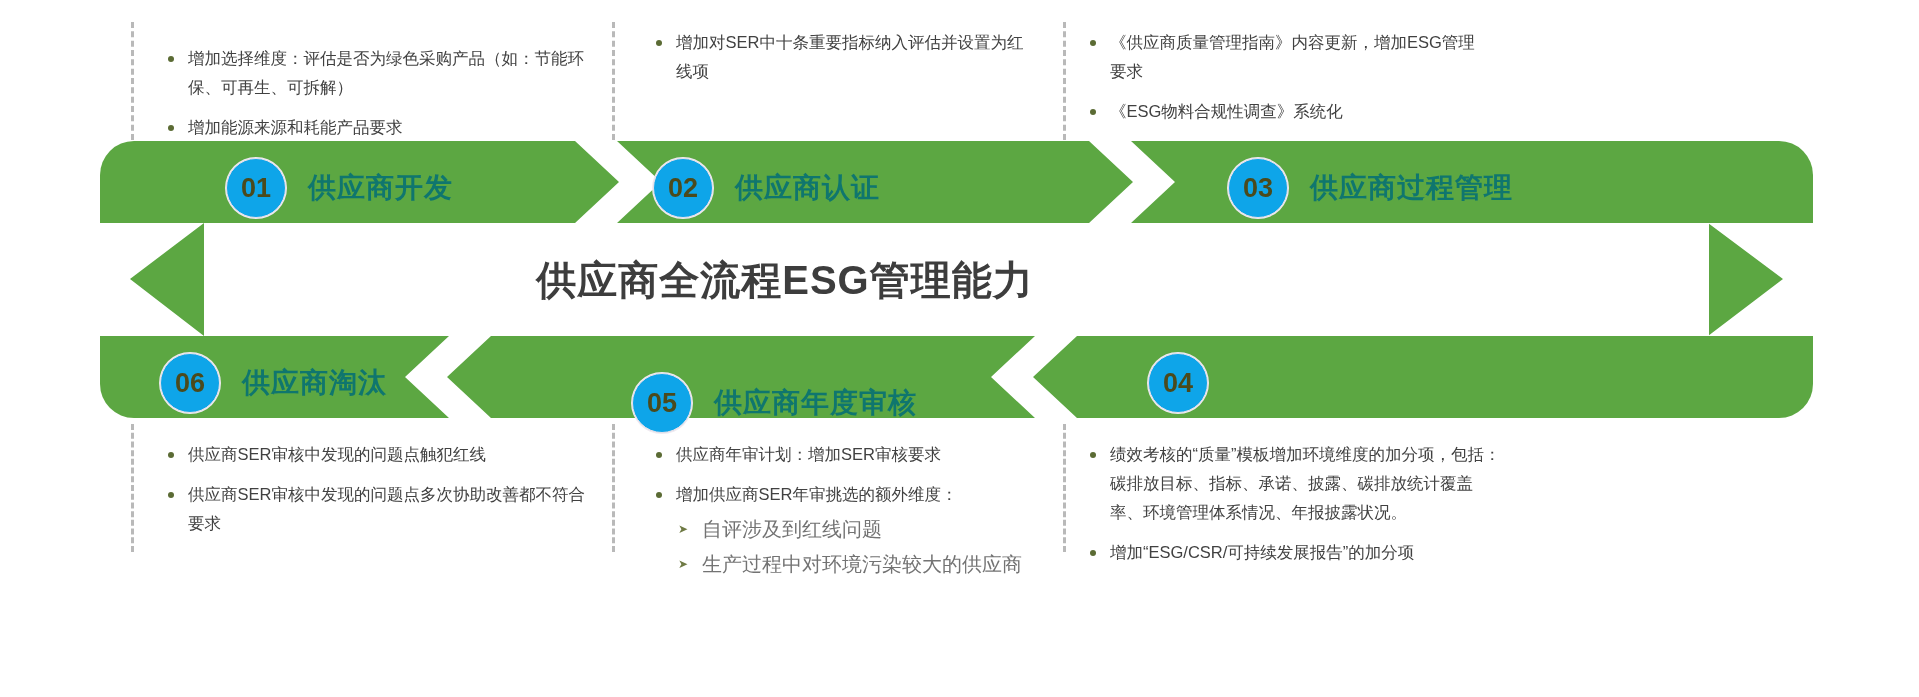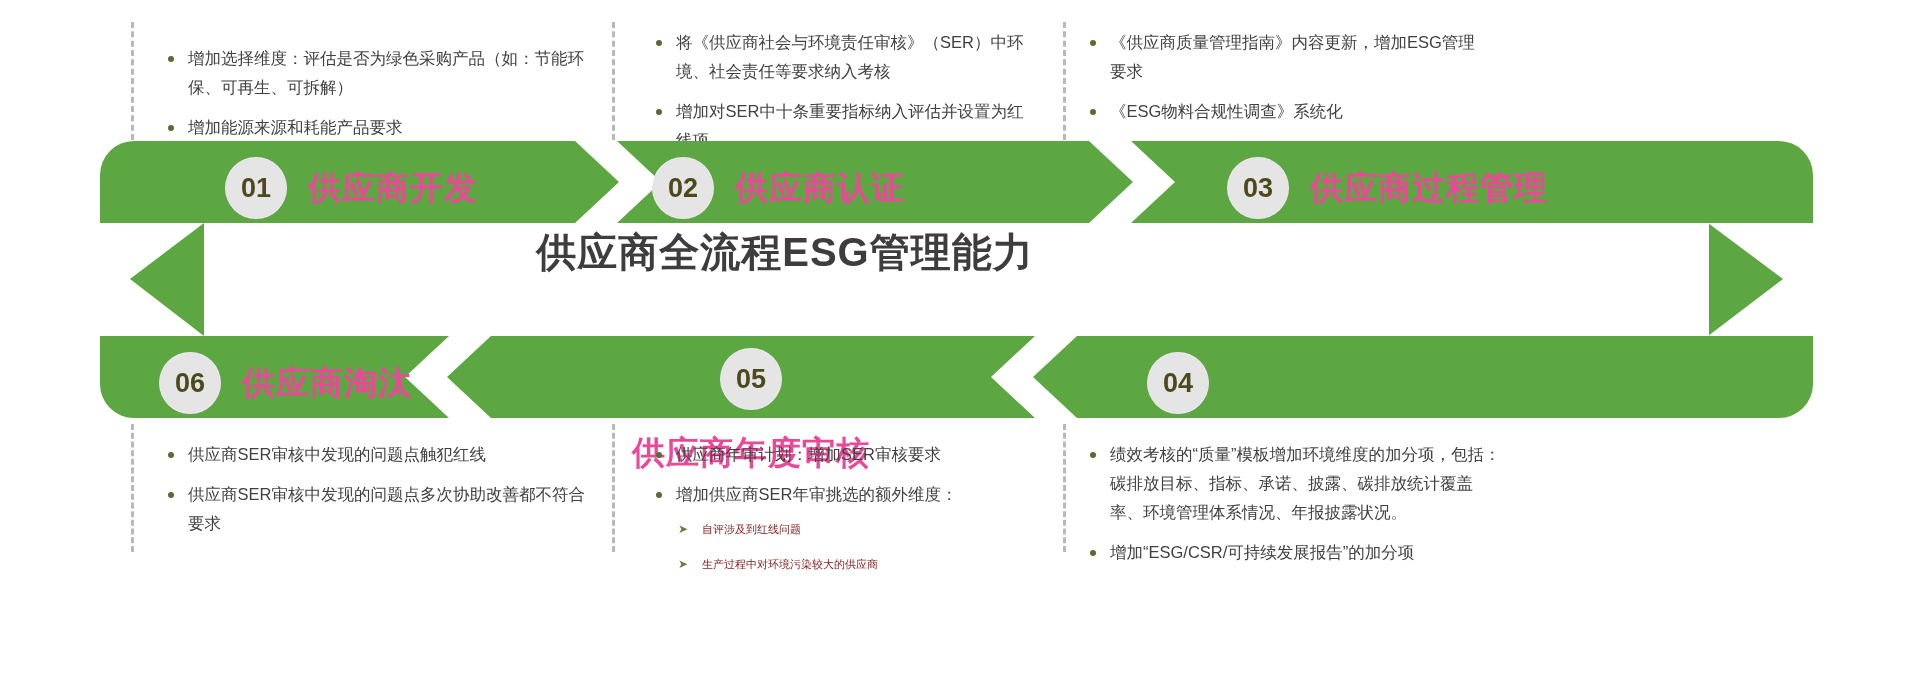--- a/index.html
+++ b/index.html
@@ -32,23 +32,23 @@
     position:absolute;
     left:8px;top:12px;
     width:6px;height:6px;border-radius:50%;
     background:#5b6b34;
   }
   ul.sublist{margin:6px 0 0 0;padding:0;list-style:none;}
   ul.sublist>li{
     position:relative;
     padding-left:26px;
     margin-bottom:6px;
-    font-size:11px;
+    font-size:20px;
     line-height:29px;
-    color:#7f1d1d;
+    color:#737373;
   }
   ul.sublist>li:before{
     content:"\27A4";
     position:absolute;
     left:2px;top:0;
     font-size:12px;
     color:#6f7a44;
     line-height:29px;
   }
 
@@ -80,39 +80,39 @@
   .wedge{position:absolute;background:#ffffff;}
 
   
   .chev{position:absolute;}
   .chev svg{display:block;}
 
   
   .stageitem{position:absolute;display:flex;align-items:center;gap:22px;}
   .numcircle{
     width:58px;height:58px;border-radius:50%;
-    background:#e5e5e5;
+    background:#0ea5e9;
     border:1px solid #e7e2ea;
     box-shadow:0 0 0 1px #efeaf1;
     display:flex;align-items:center;justify-content:center;
     font-size:27px;font-weight:bold;
     color:#4B4A1C;
     letter-spacing:0px;
     flex:0 0 auto;
   }
   .stagelabel{
-    color:#ec4899;font-size:33px;font-weight:bold;
+    color:#0f766e;font-size:28px;font-weight:bold;
     white-space:nowrap;letter-spacing:1px;
   }
 
   
   .centertitle{
     position:absolute;left:205px;top:225px;width:1160px;height:110px;
     background:#ffffff;border-radius:24px;
-    display:flex;justify-content:center;
+    display:flex;align-items:center;justify-content:center;
   }
   .centertitle span{
     font-size:40px;font-weight:bold;color:#3d3d3d;letter-spacing:1px;
   }
 </style>
 </head>
 <body>
 
 <div class="stage">
 
@@ -127,21 +127,20 @@
   <div class="notes" style="left:160px;top:44px;width:440px;">
     <ul class="blist">
       <li>增加选择维度：评估是否为绿色采购产品（如：节能环保、可再生、可拆解）</li>
       <li>增加能源来源和耗能产品要求</li>
       <li>增加环保、能源体系资质评估</li>
     </ul>
   </div>
 
   <div class="notes" style="left:648px;top:28px;width:390px;">
     <ul class="blist">
-      <li>将《供应商社会与环境责任审核》（SER）中环境、社会责任等要求纳入考核</li>
       <li>增加对SER中十条重要指标纳入评估并设置为红线项</li>
     </ul>
   </div>
 
   <div class="notes" style="left:1082px;top:28px;width:400px;">
     <ul class="blist">
       <li>《供应商质量管理指南》内容更新，增加ESG管理要求</li>
       <li>《ESG物料合规性调查》系统化</li>
       <li>物料环保调查和冲突矿产调查覆盖面由被动的客户要求，逐渐转主动地发起调查</li>
     </ul>
@@ -198,21 +197,21 @@
   </div>
   <div class="stageitem" style="left:1228px;top:158px;">
     <div class="numcircle">03</div>
     <div class="stagelabel">供应商过程管理</div>
   </div>
 
   <div class="stageitem" style="left:160px;top:353px;">
     <div class="numcircle">06</div>
     <div class="stagelabel">供应商淘汰</div>
   </div>
-  <div class="stageitem" style="left:632px;top:349px;flex-direction:column;">
+  <div class="stageitem" style="left:632px;top:373px;">
     <div class="numcircle">05</div>
     <div class="stagelabel">供应商年度审核</div>
   </div>
   <div class="stageitem" style="left:1148px;top:353px;text-align:center;">
     <div class="numcircle">04</div>
   </div>
 
   <div class="notes" style="left:160px;top:440px;width:440px;">
     <ul class="blist">
       <li>供应商SER审核中发现的问题点触犯红线</li>

